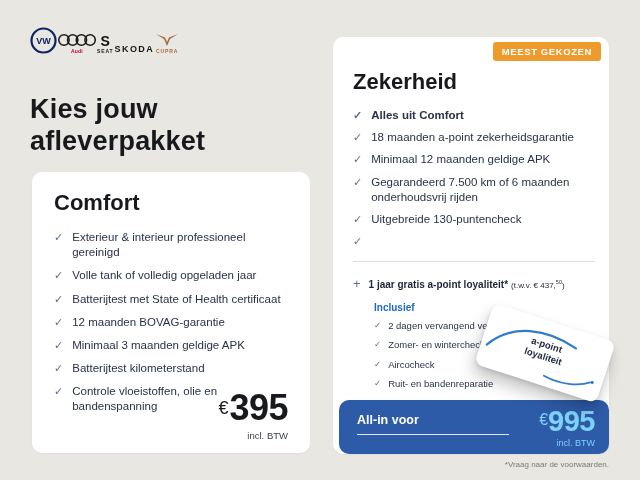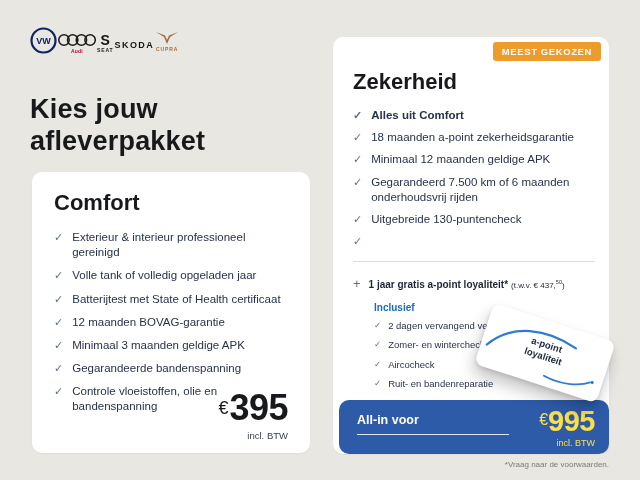--- a/index.html
+++ b/index.html
@@ -4,21 +4,21 @@
 <style>
   html,body { margin:0; padding:0; }
   body {
     width:640px; height:480px; position:relative; overflow:hidden;
     background:#e9e7e1;
     font-family:"Liberation Sans", sans-serif;
     color:#1d2536;
   }
 
   
-  .brand-row { position:absolute; left:30px; top:26px; display:flex; align-items:center; gap:1px; }
+  .brand-row { position:absolute; left:30px; top:26px; display:flex; align-items:flex-end; gap:1px; }
   .brand { display:flex; flex-direction:column; align-items:center; gap:1px; }
   .brand .sub { font-size:5px; font-weight:700; letter-spacing:.9px; color:#1a1a1a; }
   .brand .sub.red { color:#bb0a30; letter-spacing:.2px; }
   .brand .sub.copper { color:#a56b3f; }
   .skoda-word { font-size:9px; font-weight:800; letter-spacing:1.4px; color:#151515; margin-top:9px; }
   .seat-s { font-size:14px; font-weight:800; color:#111; line-height:12px; }
 
   
   .headline {
     position:absolute; left:30px; top:76px; width:255px;
@@ -78,21 +78,21 @@
   }
   .loyalty-card-text {
     position:absolute; top:18px; left:44px; text-align:center;
     font-size:9.5px; font-weight:700; color:#212b44; line-height:1.3;
   }
 
   
   .zek-footer { position:absolute; left:6px; right:0; bottom:0; height:54px; background:#2e5ba8; border-radius:10px; z-index:2; }
   .footer-label { position:absolute; left:18px; top:13px; color:#fff; font-size:12.5px; font-weight:700; }
   .footer-line { position:absolute; left:18px; right:100px; top:34px; height:1px; background:rgba(255,255,255,.85); }
-  .footer-price { position:absolute; right:14px; top:5px; text-align:right; color:#fde047; }
+  .footer-price { position:absolute; right:14px; top:5px; text-align:right; color:#7dd3fc; }
   .fp-cur { font-size:16px; font-weight:500; vertical-align:6px; }
   .fp-val { font-size:29px; font-weight:700; letter-spacing:-.5px; }
   .fp-note { font-size:9px; margin-top:0px; }
 
   .footnote { position:absolute; right:31px; top:460px; font-size:8px; color:#7c7a73; }
 </style>
 </head>
 <body>
 
 <div class="brand-row">
@@ -147,21 +147,21 @@
       <li>
           <span class="check">✓</span>
           <span>12 maanden BOVAG-garantie</span>
         </li>
       <li>
           <span class="check">✓</span>
           <span>Minimaal 3 maanden geldige APK</span>
         </li>
       <li>
           <span class="check">✓</span>
-          <span>Gegarandeerde bandenspanning</span>
+          <span>Batterijtest kilometerstand</span>
         </li>
       <li>
           <span class="check">✓</span>
           <span>Controle vloeistoffen, olie en bandenspanning</span>
         </li>
     </ul>
   </div>
   <div class="price-block">
     <div><span class="price-cur">€</span><span class="price-val">395</span></div>
     <div class="price-note">incl. BTW</div>

